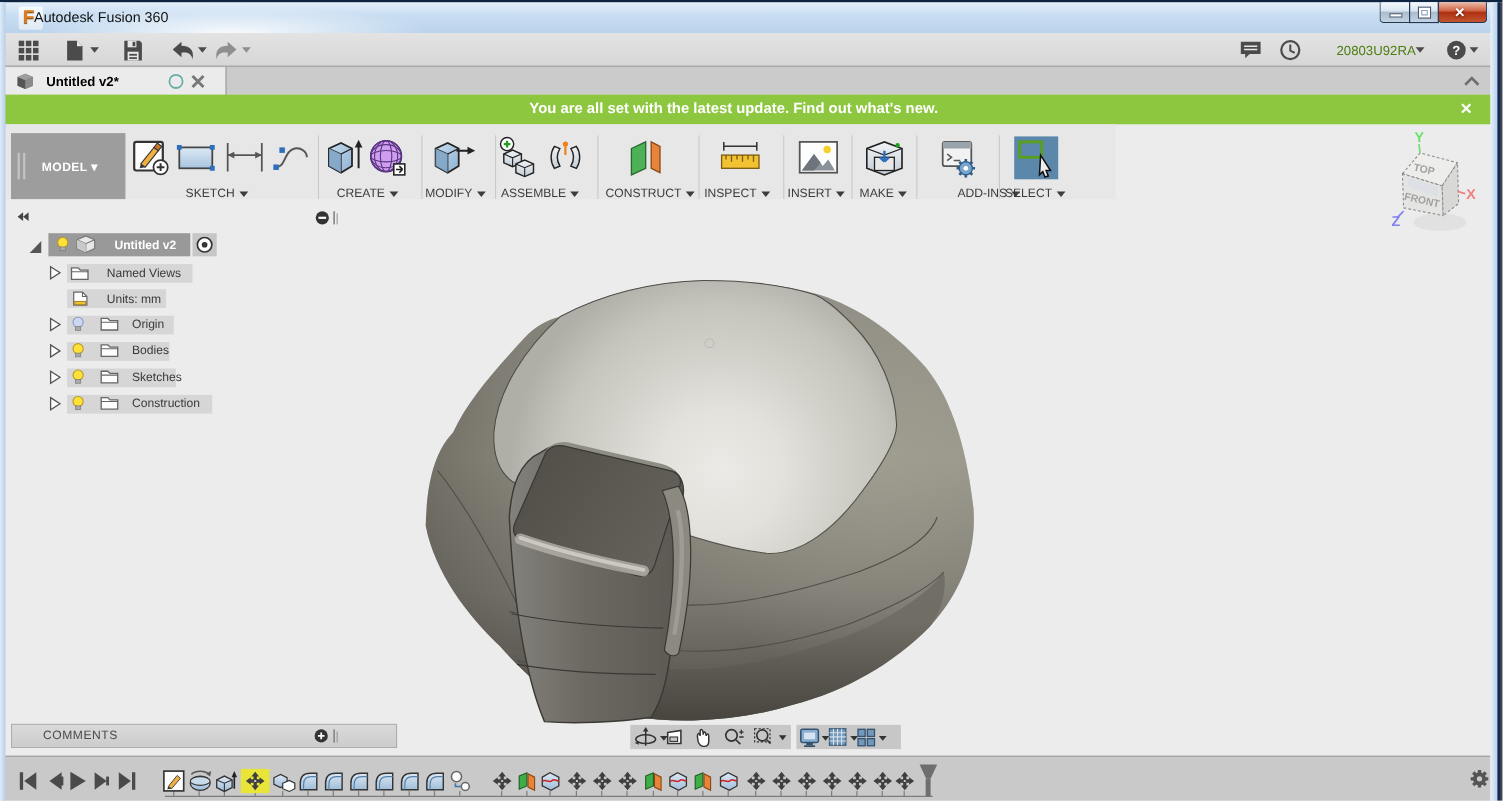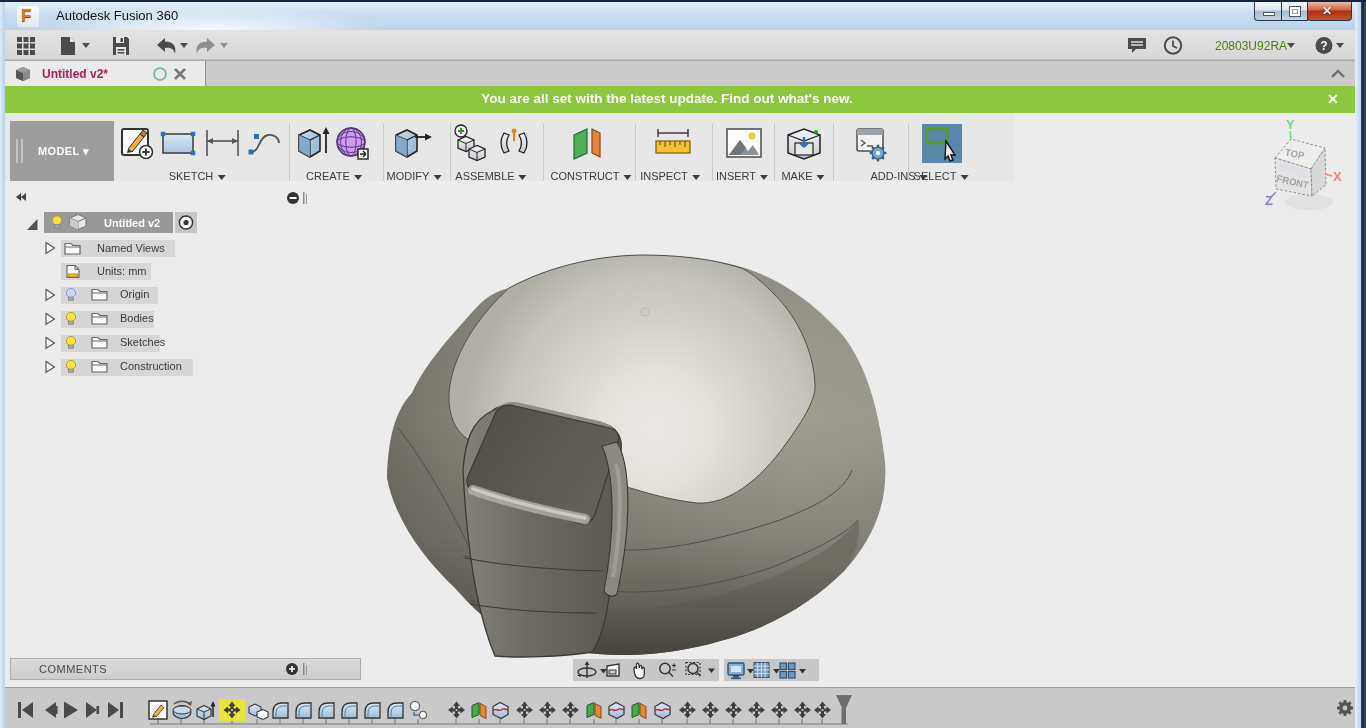--- a/index.html
+++ b/index.html
@@ -10,38 +10,38 @@
 
 #topline { left:0; top:0; width:1366px; height:2px; background:#0f2342; }
 #leftborder { left:0; top:2px; width:5px; height:726px; background:linear-gradient(90deg,#dfecf9,#b6cfe9); }
 #rightborder { left:1355px; top:2px; width:11px; height:726px; background:linear-gradient(90deg,#e8f1fb 0%,#b9d1ea 55%,#15274a 60%,#15274a 78%,#394353 80%,#394353 100%); }
 
 
 #titlebar { left:2px; top:2px; width:1362px; height:28px; background:linear-gradient(180deg,#e4f0fb 0%,#cadef2 40%,#b9d3ec 100%); }
 #titleglow { left:30px; top:2px; width:420px; height:28px; background:radial-gradient(ellipse 260px 34px at 180px 28px, rgba(255,255,255,.9), rgba(255,255,255,0) 70%); }
 #fticon { left:17px; top:6px; width:22px; height:21px; background:linear-gradient(180deg,#f6fbff,#dfeaf4); border-radius:2px; }
 #fticon span { position:absolute; left:4px; top:0px; font-size:17px; font-weight:bold; color:#e07b1f; text-shadow:0 1px 1px #7a4100; }
-#titletext { left:56px; top:8px; font-size:13px; color:#111;text-align:right; }
+#titletext { left:31px; top:8px; font-size:13px; color:#111;text-align:right; }
 
 
 .winbtn { top:2px; height:19px; border:1px solid #24364f; border-top:none; background:linear-gradient(180deg,#f4f8fc 0%,#dbe6f1 45%,#a9bccf 50%,#c3d3e2 100%); }
 #btnmin { left:1254px; width:28px; border-bottom-left-radius:4px; }
 #btnmax { left:1281px; width:27px; }
 #btnclose { left:1307px; top:2px; width:45px; height:19px; border:1px solid #24364f; border-top:none; border-bottom-right-radius:4px; border-bottom-left-radius:4px; background:linear-gradient(180deg,#edbca9 0%,#cf6042 45%,#ae2f11 50%,#c2552f 100%); }
 #btnmin i { position:absolute; left:8px; top:10px; width:12px; height:4px; background:#fff; border:1px solid #45586e; }
 #btnmax i { position:absolute; left:7px; top:4px; width:12px; height:11px; background:#fff; border:1px solid #45586e; box-shadow:inset 0 0 0 2px #fff, inset 0 0 0 3px #8fa4b8; }
 #btnclose span { position:absolute; left:14px; top:2px; color:#fff; font-size:12px; font-weight:bold; text-shadow:0 1px 2px #5a1405; }
 
 
 #menubar { left:2px; top:30px; width:1353px; height:30px; background:linear-gradient(180deg,#e3e3e3,#d7d7d7); border-bottom:1px solid #c0c0c0; }
 
 
 #tabbar { left:2px; top:60px; width:1353px; height:26px; background:#cbcbcb; border-top:1px solid #aaa; }
 #tab1 { left:0px; top:0px; width:204px; height:26px; background:#ebebeb; border-right:1px solid #8f8f8f; }
-#tabtext { left:40px; top:6px; font-size:12px; font-weight:bold; color:#be185d; }
+#tabtext { left:40px; top:6px; font-size:12px; font-weight:bold; color:#000000; }
 
 
 #banner { left:2px; top:86px; width:1353px; height:27px; background:#8dc63f; color:#fff; }
 #bannertext { width:1330px; text-align:center; top:5px; font-size:13.5px; font-weight:bold; }
 #bannertext span { }
 #bannerx { left:1325px; top:5px; font-size:14px; font-weight:bold; }
 
 
 #ribbon { left:2px; top:113px; width:1012px; height:68px; background:#e7e7e7; }
 #modelbtn { left:8px; top:8px; width:104px; height:68px; background:#9d9d9d; }

